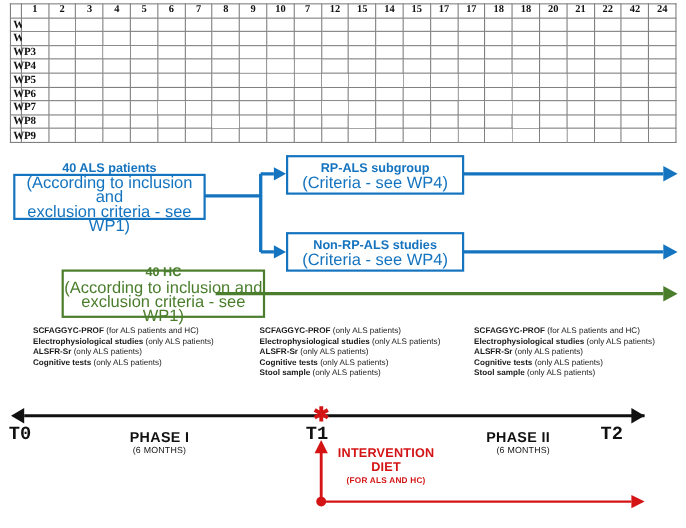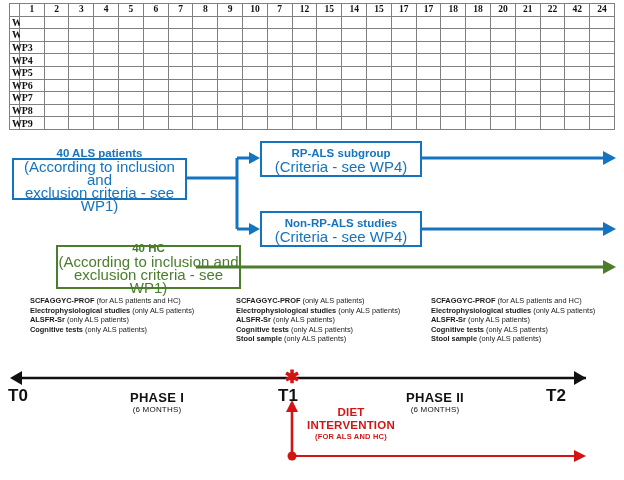--- a/index.html
+++ b/index.html
@@ -54,21 +54,21 @@
   .txtcol{position:absolute;top:296px;font-size:7.4px;line-height:9.6px;color:#1a1a1a;}
   .txtcol .ln{white-space:normal;}
   .txtcol b{font-weight:bold;margin-left:20px;}
   #tc1{left:10px;width:200px;}
   #tc2{left:216px;width:195px;}
   #tc3{left:411px;width:200px;}
 
   
   #tl{position:absolute;left:0;top:368px;width:624px;height:112px;}
   .tlbl{position:absolute;font-weight:bold;font-size:17px;color:#111;
-        font-family:Liberation Sans, sans-serif;}
+        font-family:Liberation Mono, monospace;}
   .phase{position:absolute;text-align:center;}
   .phase .pn{font-weight:bold;font-size:13px;color:#111;letter-spacing:.3px;}
   .phase .pm{font-size:8px;color:#111;letter-spacing:.2px;}
   .diet{position:absolute;text-align:center;color:#d41414;}
   .diet .d1{font-weight:bold;font-size:11.5px;line-height:13px;letter-spacing:.2px;}
   .diet .d2{font-weight:bold;font-size:7.5px;letter-spacing:.2px;}
 </style>
 </head>
 <body>
 
@@ -430,28 +430,28 @@
     <circle cx="292" cy="88" r="4.5" fill="#d41414"></circle>
 
     <line x1="292" y1="88" x2="574" y2="88" stroke="#d41414" stroke-width="2.2"></line>
     <polygon points="574,82 586,88 574,94" fill="#d41414"></polygon>
   </svg>
 
   <div class="tlbl" style="left:8px;top:18px;">T0</div>
   <div class="tlbl" style="left:278px;top:18px;">T1</div>
   <div class="tlbl" style="left:546px;top:18px;">T2</div>
 
-  <div class="phase" style="left:92px;top:22px;width:130px;text-align:center;">
+  <div class="phase" style="left:80px;top:22px;width:130px;text-align:center;">
     <div class="pn">PHASE I</div>
     <div class="pm">(6 MONTHS)</div>
   </div>
 
-  <div class="phase" style="left:370px;top:22px;width:130px;">
+  <div class="phase" style="left:370px;top:22px;width:130px;text-align:right;">
     <div class="pn">PHASE II</div>
     <div class="pm">(6 MONTHS)</div>
   </div>
 
   <div class="diet" style="left:296px;top:38px;width:110px;">
+    <div class="d1">INTERVENTION</div>
     <div class="d1">DIET</div>
-    <div class="d1">INTERVENTION</div>
     <div class="d2">(FOR ALS AND HC)</div>
   </div>
 </div>
 
 </body></html>

